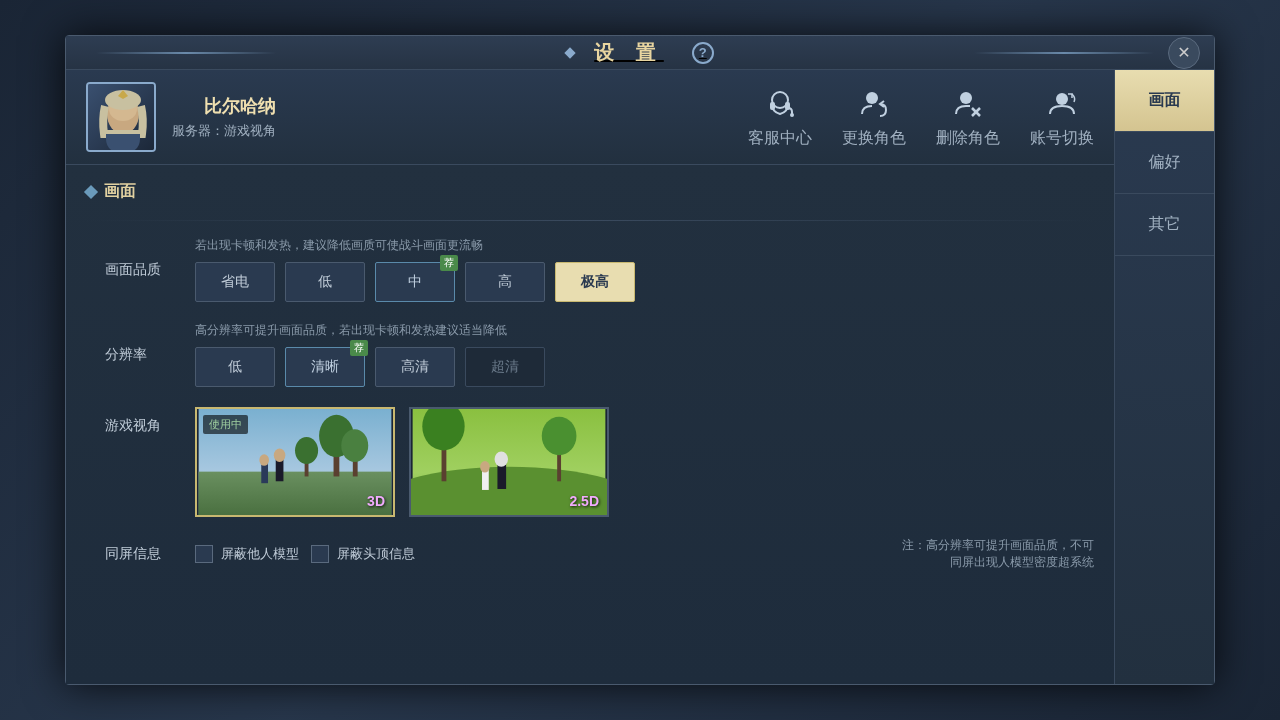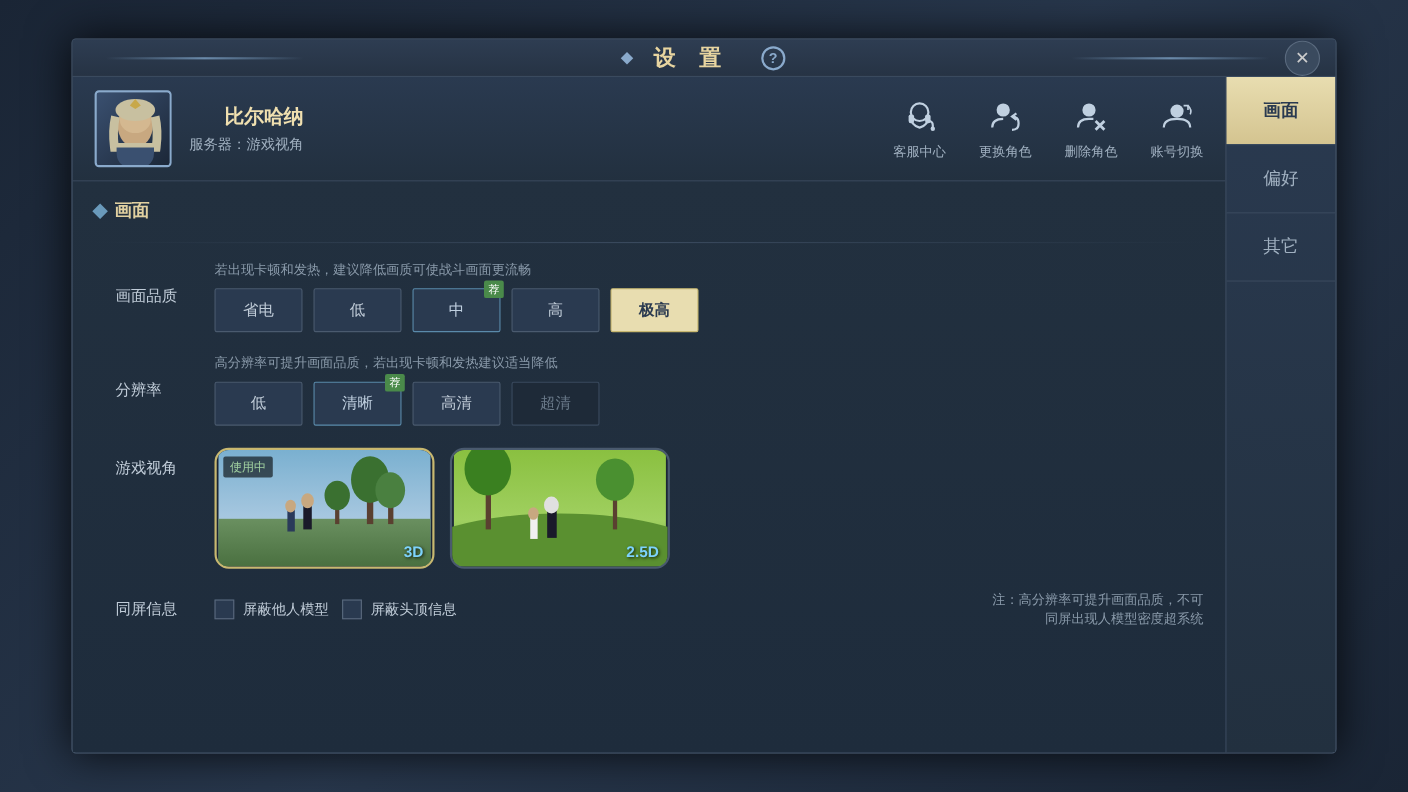--- a/index.html
+++ b/index.html
@@ -37,20 +37,21 @@
 
     
     .title-bar {
       height: 34px;
       display: flex;
       align-items: center;
       justify-content: center;
       position: relative;
       border-bottom: 1px solid #3a4a5e;
       background: linear-gradient(180deg, #2e3d52 0%, #263344 100%);
+      text-decoration: underline;
     }
     .title-bar-line {
       position: absolute;
       top: 50%;
       transform: translateY(-50%);
       height: 2px;
       width: 180px;
       background: linear-gradient(90deg, transparent, #6a8aaa, transparent);
     }
     .title-bar-line.left { left: 30px; }
@@ -170,21 +171,21 @@
       width: 36px;
       height: 36px;
       display: flex;
       align-items: center;
       justify-content: center;
       color: #c0d0e0;
       font-size: 22px;
     }
     .action-label {
       color: #a0b0c0;
-      font-size: 12px;
+      font-size: 16px;
     }
 
     
     .settings-content {
       flex: 1;
       padding: 16px 20px;
       overflow-y: auto;
       background: linear-gradient(180deg, #22303f 0%, #1e2c3c 100%);
     }
 
@@ -277,33 +278,33 @@
     
     .video-options {
       display: flex;
       gap: 14px;
     }
     .video-thumb {
       position: relative;
       width: 200px;
       height: 110px;
       border: 2px solid #4a5a6e;
-      border-radius: 13px;
+      border-radius: 0;
       overflow: hidden;
       cursor: pointer;
       background: #1a2535;
     }
     .video-thumb.selected-thumb {
       border-color: #c8b870;
     }
     .video-label {
       position: absolute;
       bottom: 6px;
       right: 8px;
-      color: #7dd3fc;
+      color: #f0abfc;
       font-size: 14px;
       font-weight: bold;
       text-shadow: 1px 1px 3px rgba(0,0,0,0.8);
     }
     .using-badge {
       position: absolute;
       top: 6px;
       left: 6px;
       background: rgba(0,0,0,0.6);
       color: #a0d0a0;

